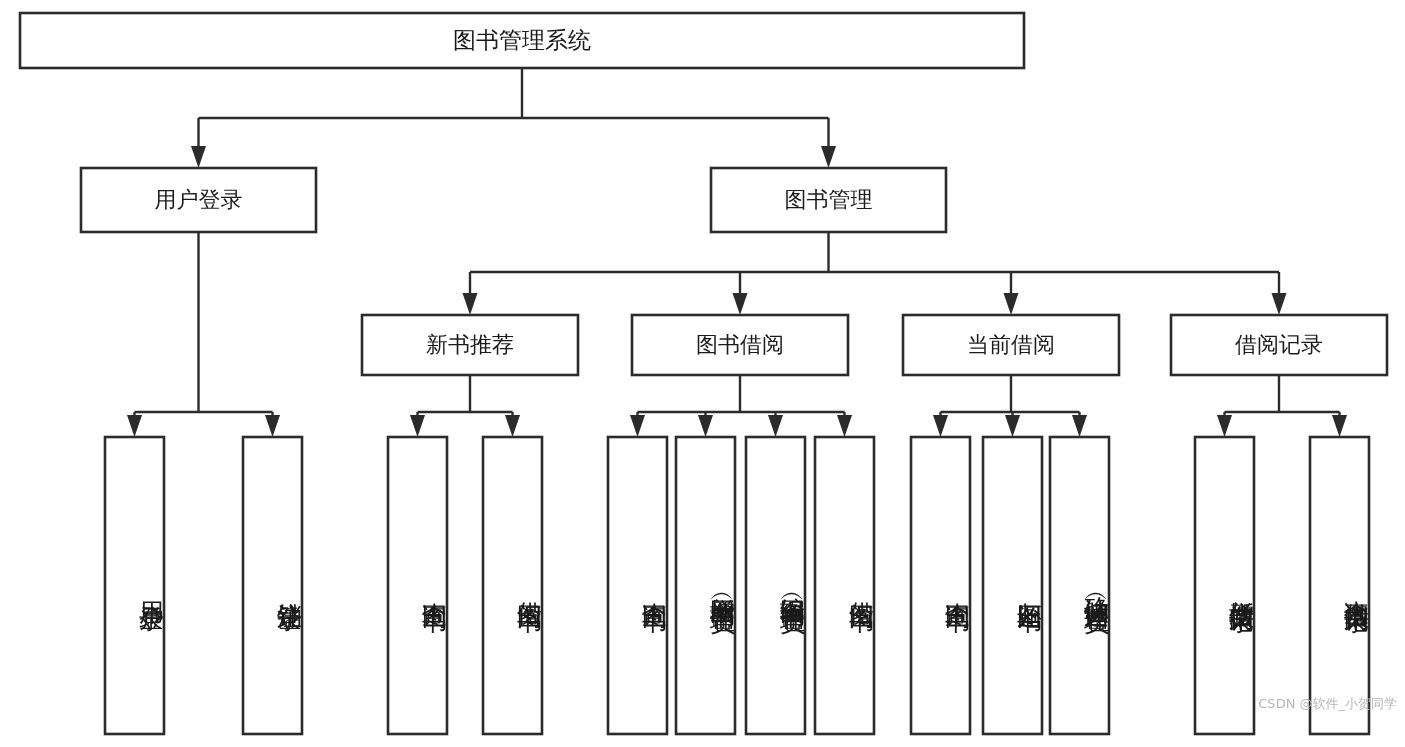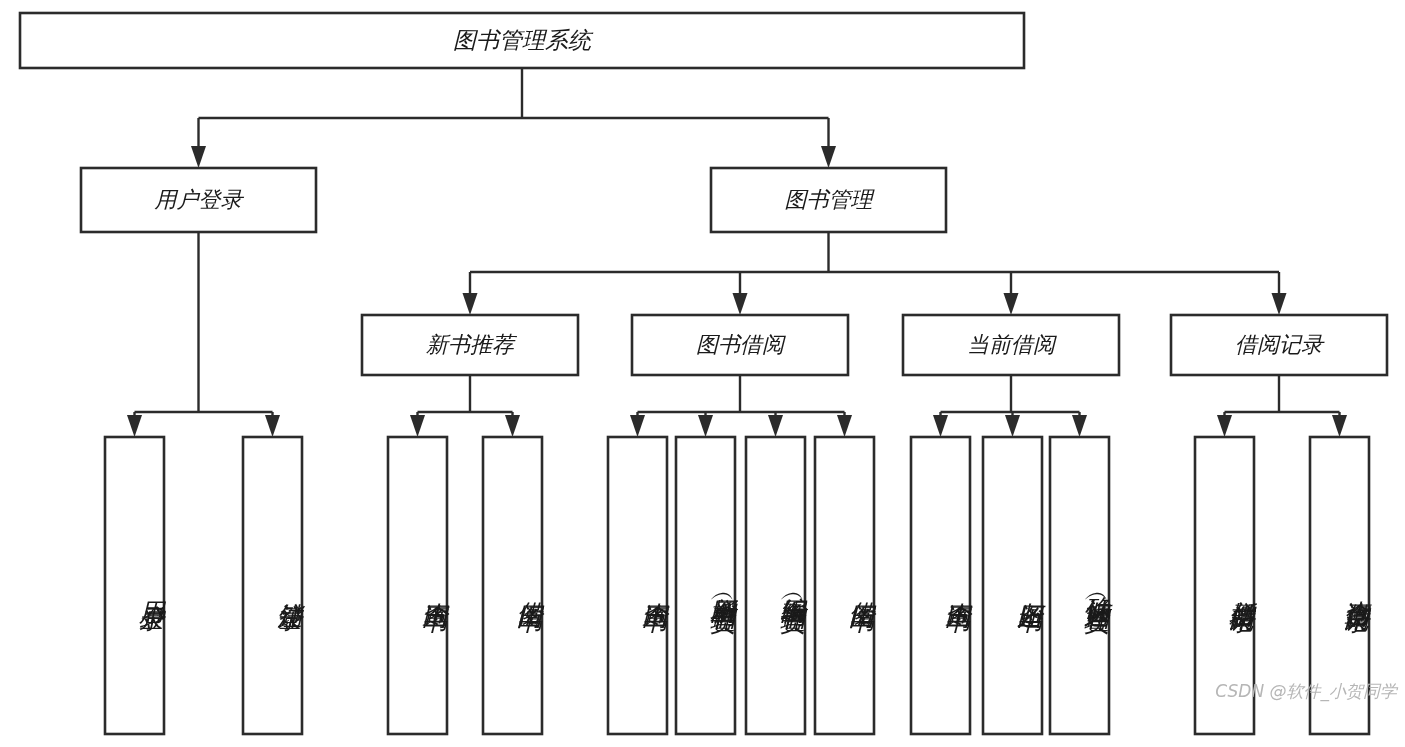--- a/index.html
+++ b/index.html
@@ -11,21 +11,20 @@
     width: 1405px;
     height: 747px;
     font-family: "DejaVu Sans", "Liberation Sans", sans-serif;
     overflow: hidden;
   }
   #diagram-root {
     position: relative;
     width: 1405px;
     height: 716px;
     background: #ffffff;
-    font-style: italic;
   }
   svg.diagram-canvas {
     position: absolute;
     top: 0;
     left: 0;
     width: 1405px;
     height: 747px;
   }
   .node-rect {
     fill: #ffffff;
@@ -67,23 +66,23 @@
     letter-spacing: 2px;
     white-space: nowrap;
     display: flex;
     align-items: flex-start;
     justify-content: center;
     pointer-events: none;
   }
   .watermark {
     position: absolute;
     right: 8px;
-    bottom: 13px;
+    bottom: 3px;
     font-family: "DejaVu Sans", "Liberation Sans", sans-serif;
-    font-size: 17px;
+    font-size: 13px;
     color: #b6b6b6;
     white-space: nowrap;
   }
 </style>
 </head>
 <body>
 
 <div id="diagram-root">
 
   <svg class="diagram-canvas" viewBox="0 0 1405 747">

